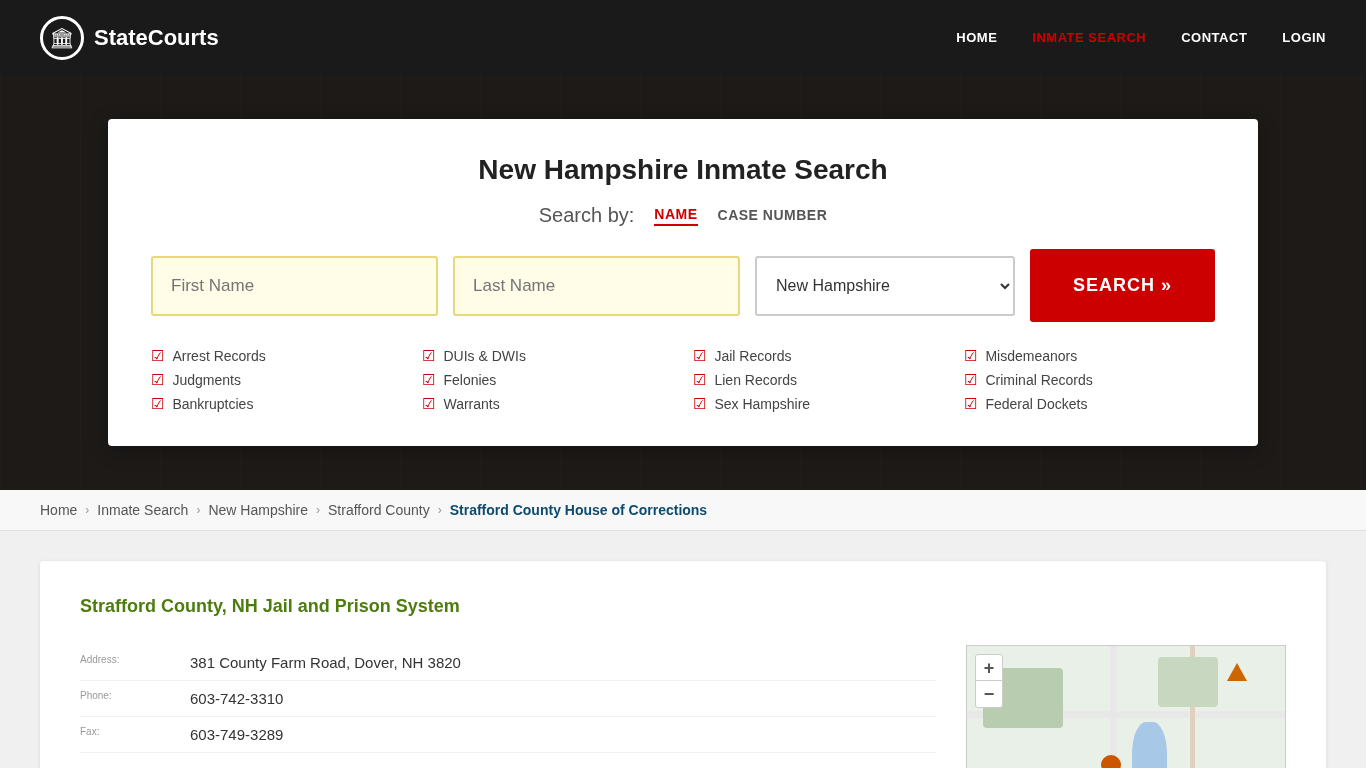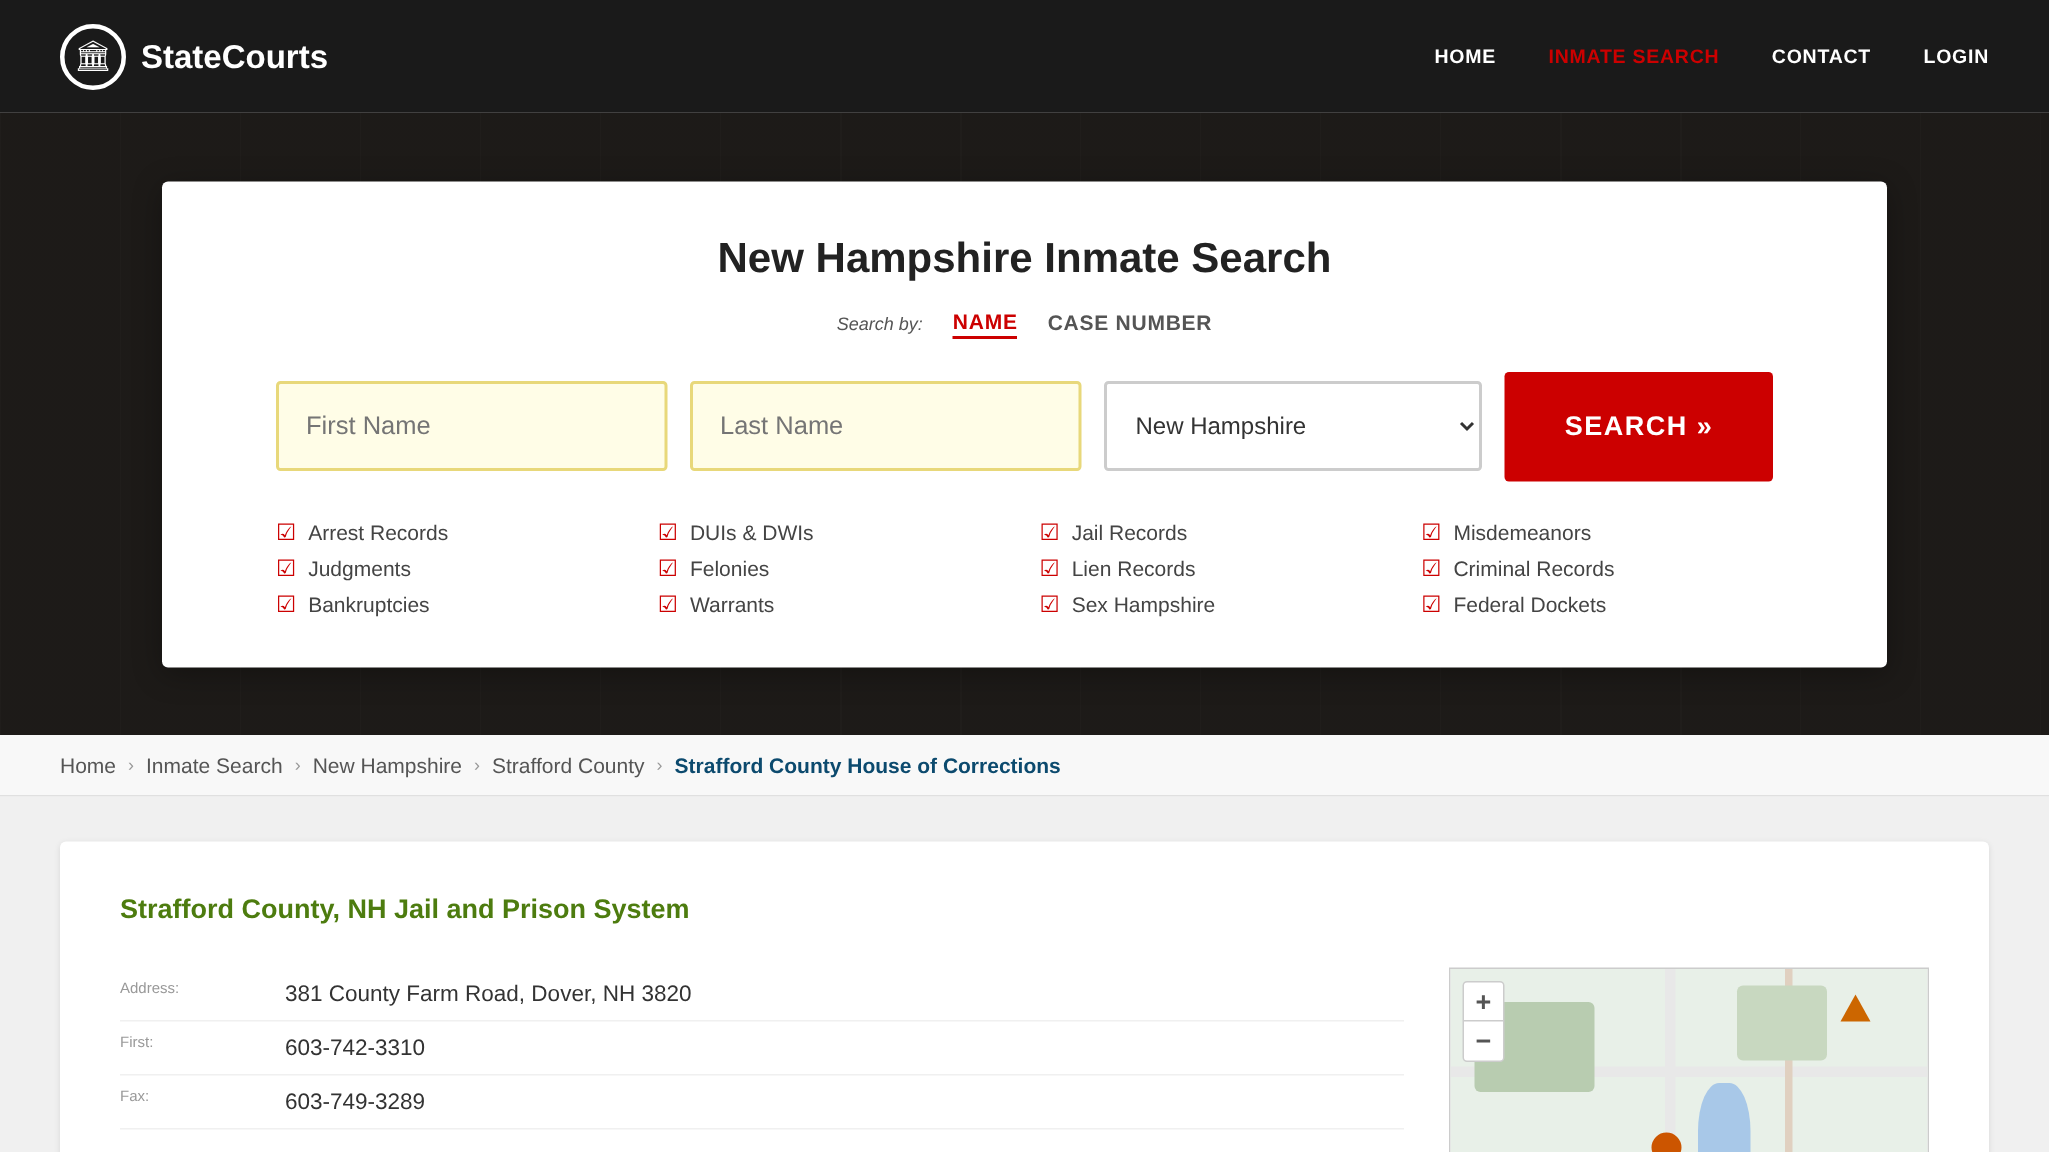--- a/index.html
+++ b/index.html
@@ -86,43 +86,42 @@
                   repeating-linear-gradient(90deg, rgba(255,255,255,0.03) 0px, rgba(255,255,255,0.03) 1px, transparent 1px, transparent 80px);
       background-color: #3a3530;
     }
 
     
     .search-card {
       position: relative;
       z-index: 5;
       background: white;
       border-radius: 4px;
-      padding: 35px 76px 30px;
+      padding: 35px 43px 30px;
       width: 1150px;
       max-width: 95%;
       box-shadow: 0 4px 20px rgba(0,0,0,0.3);
     }
     .search-card-title {
       text-align: center;
       font-size: 28px;
       font-weight: bold;
       color: #222;
       margin-bottom: 18px;
     }
     .search-by-row {
       display: flex;
       align-items: center;
       justify-content: center;
       gap: 20px;
       margin-bottom: 22px;
     }
     .search-by-label {
-      font-size: 12px;
+      font-size: 20px;
       color: #555;
-      font-style: italic;
     }
     .search-tab {
       font-size: 14px;
       font-weight: 600;
       color: #555;
       cursor: pointer;
       padding-bottom: 2px;
       letter-spacing: 0.5px;
     }
     .search-tab.active {
@@ -460,21 +459,21 @@
   <div class="content-card">
     <h2 class="facility-title">Strafford County, NH Jail and Prison System</h2>
 
     <div class="content-layout">
       <div class="content-left">
         <div class="info-row">
           <span class="info-label">Address:</span>
           <span class="info-value">381 County Farm Road, Dover, NH 3820</span>
         </div>
         <div class="info-row">
-          <span class="info-label">First:</span>
+          <span class="info-label">Phone:</span>
           <span class="info-value">603-742-3310</span>
         </div>
         <div class="info-row">
           <span class="info-label">Fax:</span>
           <span class="info-value">603-749-3289</span>
         </div>
         <div class="info-row">
           
           
         </div>

